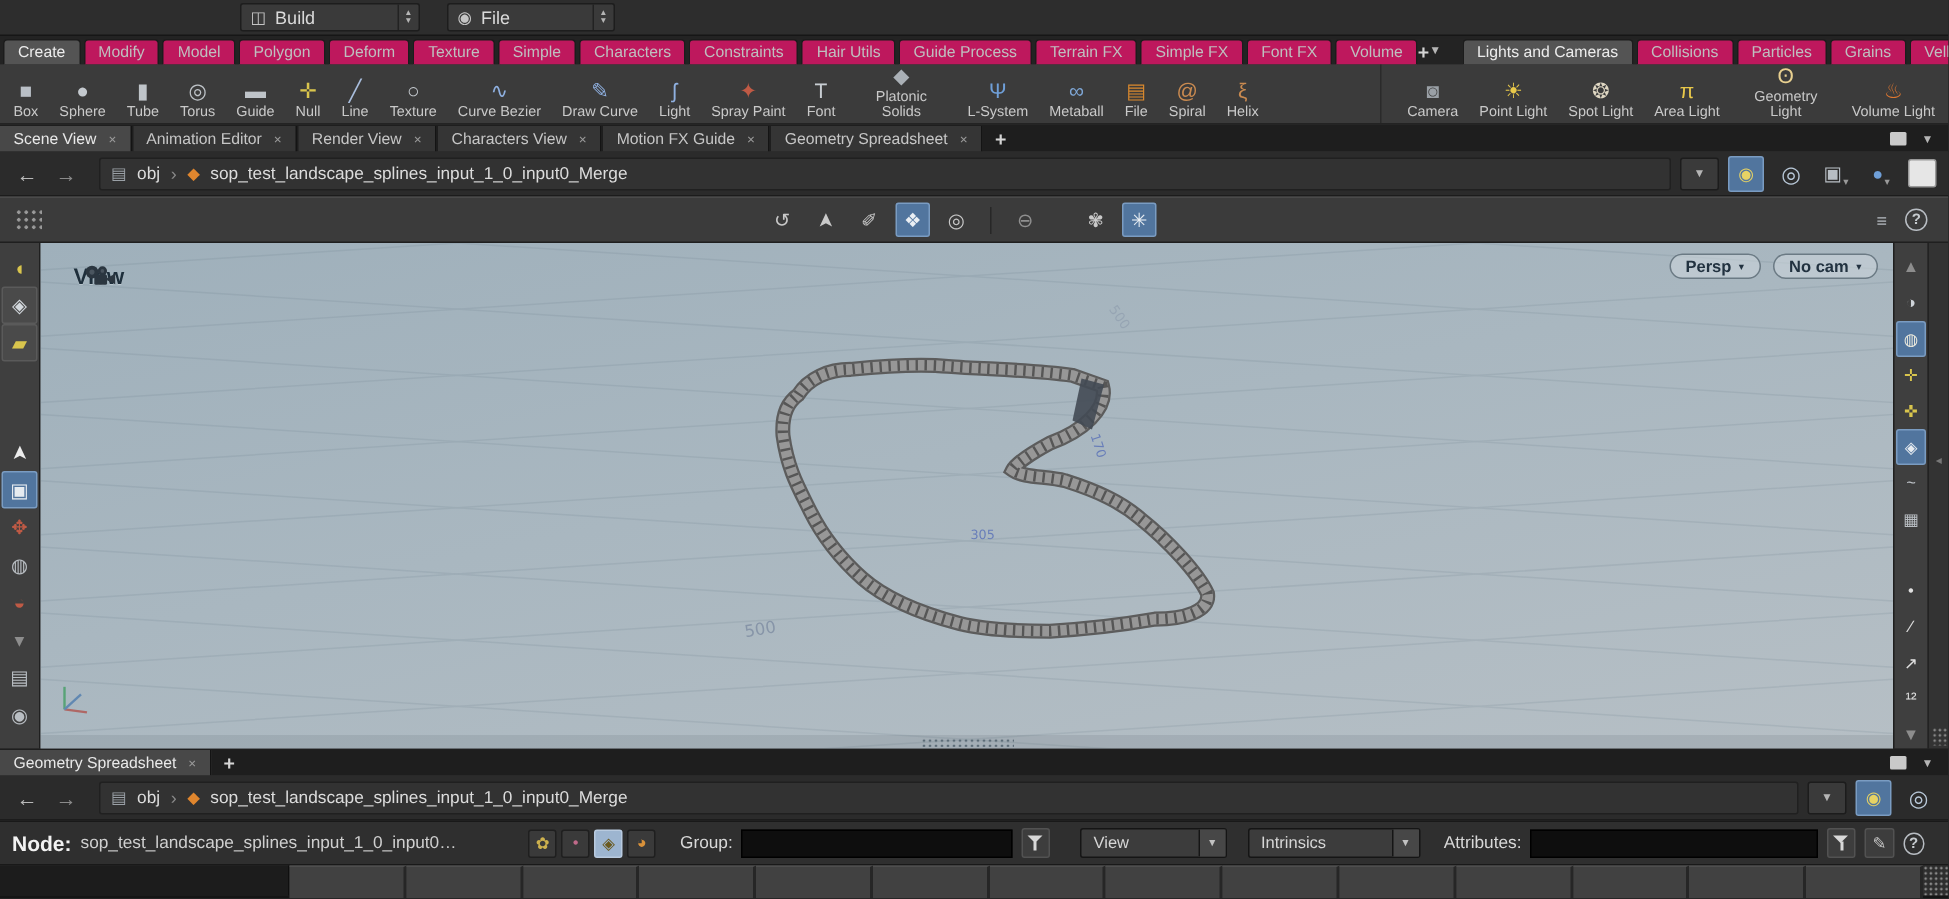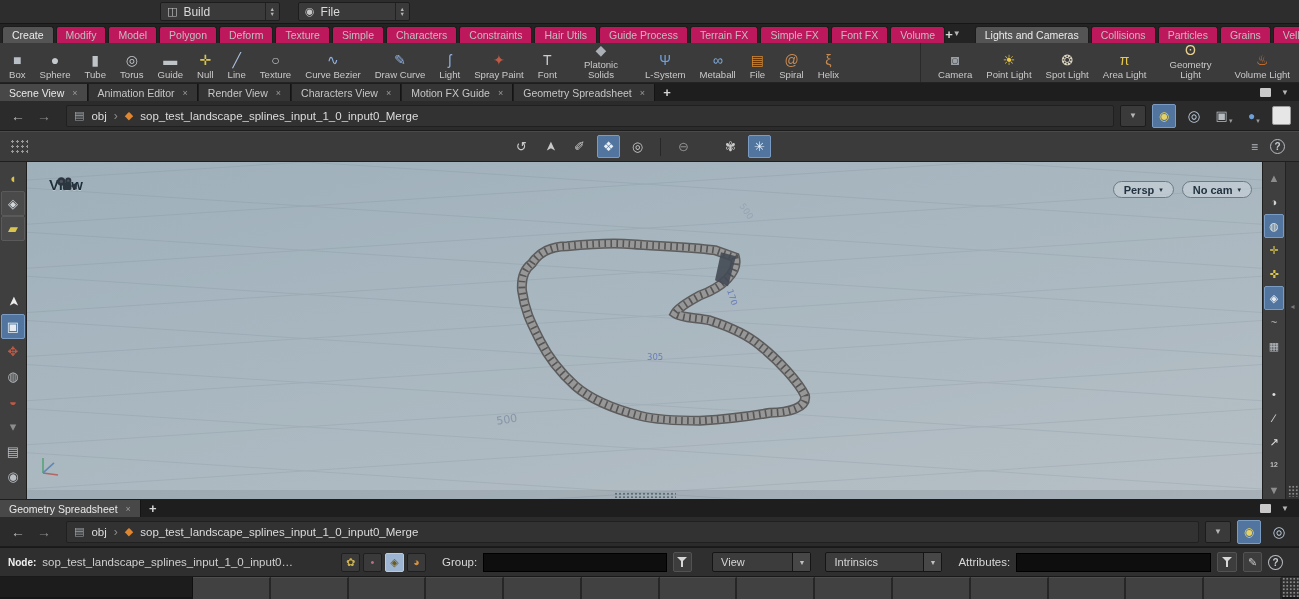--- a/index.html
+++ b/index.html
@@ -88,27 +88,27 @@
   .rightcol .sicon{width:20px;height:24px}
   .rightcol .sicon .glyph{font-size:11px}
   .edgefill{width:14px;background:#333;border-left:1px solid #222;display:flex;flex-direction:column;align-items:center;flex:none}
   .edgefill .edgemark{color:#777;font-size:8px;margin-top:140px}
   .edgefill .edgegrip{margin-top:auto;margin-bottom:2px;width:10px;height:12px;background-image:radial-gradient(#888 0.8px,transparent 1px);background-size:3.5px 3.5px}
 
   .viewport{flex:1;position:relative;min-width:0;background:linear-gradient(168deg,#9fb0bb 0%,#a9b7c0 45%,#b6bfc5 100%)}
   .viewport svg{position:absolute;inset:0;width:100%;height:100%}
   .vp-title{position:absolute;left:22px;top:14px;display:flex;align-items:center;gap:10px}
   .vp-title .vtext{font-size:15px;font-weight:bold;color:#1e2f3c;text-shadow:0 1px 0 rgba(255,255,255,.3)}
-  .pills{position:absolute;right:10px;top:19px;display:flex;gap:8px}
+  .pills{position:absolute;right:10px;top:7px;display:flex;gap:8px}
   .pill{background:rgba(206,215,221,.55);border:1px solid #6b7a84;color:#223240;font-size:11px;font-weight:bold;border-radius:10px;padding:1.5px 10px;display:flex;align-items:center;gap:5px}
   .pill .pcaret{font-size:7px}
   .vp-bottom{position:absolute;left:0;right:0;bottom:0;height:9px;background:rgba(40,50,60,.10);display:flex;justify-content:center;align-items:center}
   .vp-handle{width:62px;height:6px;background-image:radial-gradient(#5d6d78 0.9px,transparent 1.1px);background-size:4px 3.5px}
   .noderow{height:30px;background:#2f2f2f;border-top:1px solid #191919;border-bottom:1px solid #191919;display:flex;align-items:center;padding:0 8px;gap:6px;flex:none}
-  .nlabel{font-size:10px;font-weight:bold;color:#f2f2f2;white-space:nowrap}
+  .nlabel{font-size:14px;font-weight:bold;color:#f2f2f2;white-space:nowrap}
   .npath{font-size:11.5px;color:#cfcfcf;white-space:nowrap}
   .flaggroup{display:flex;gap:3px;margin-left:42px}
   .flag{width:19px;height:19px;background:#3a3a3a;border:1px solid #1f1f1f;border-radius:2px;display:flex;align-items:center;justify-content:center}
   .flag .glyph{font-size:11px}
   .flag.active{background:#9db5d0;border-color:#b9cbe0}
   .glabel{font-size:11.5px;color:#d8d8d8;margin-left:10px;white-space:nowrap}
   .dkinput{background:#0e0e0e;border:1px solid #000;height:19px;color:#ddd;font-size:11px;padding:0 5px}
   .group-input{width:188px}
   .attr-input{width:200px}
   .iconbtn{width:20px;height:20px;background:#3d3d3d;border:1px solid #525252;border-radius:2px;display:flex;align-items:center;justify-content:center}

